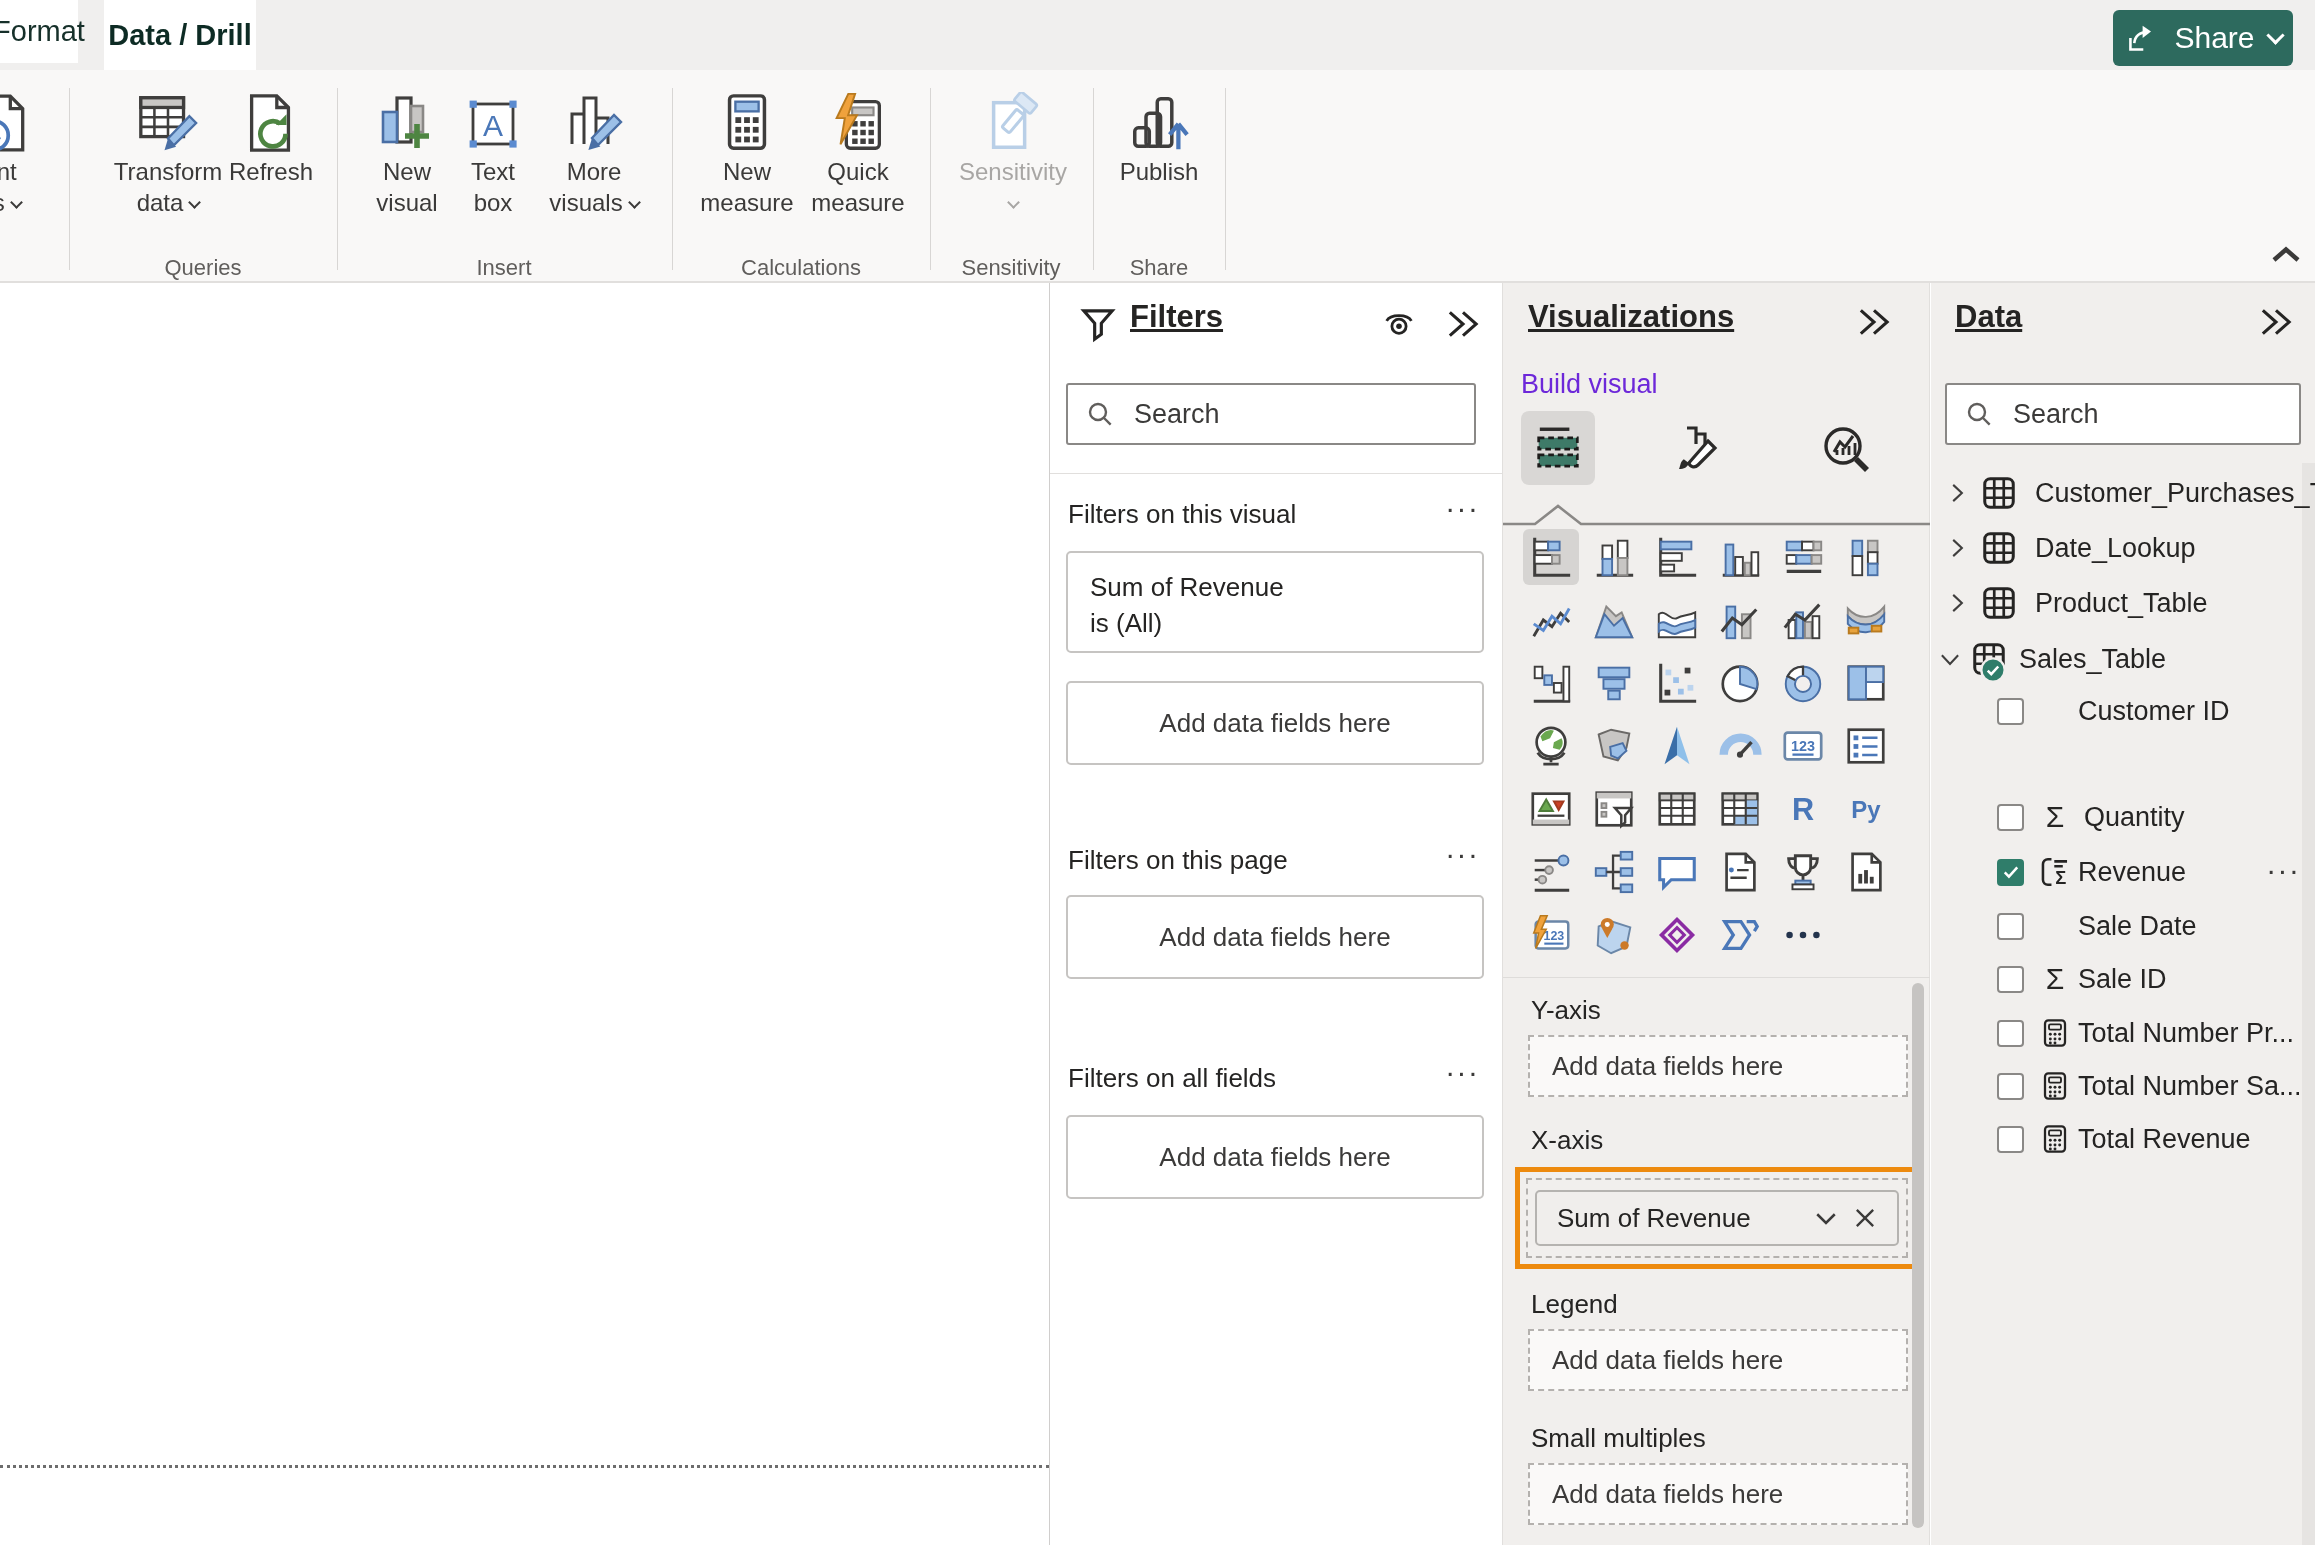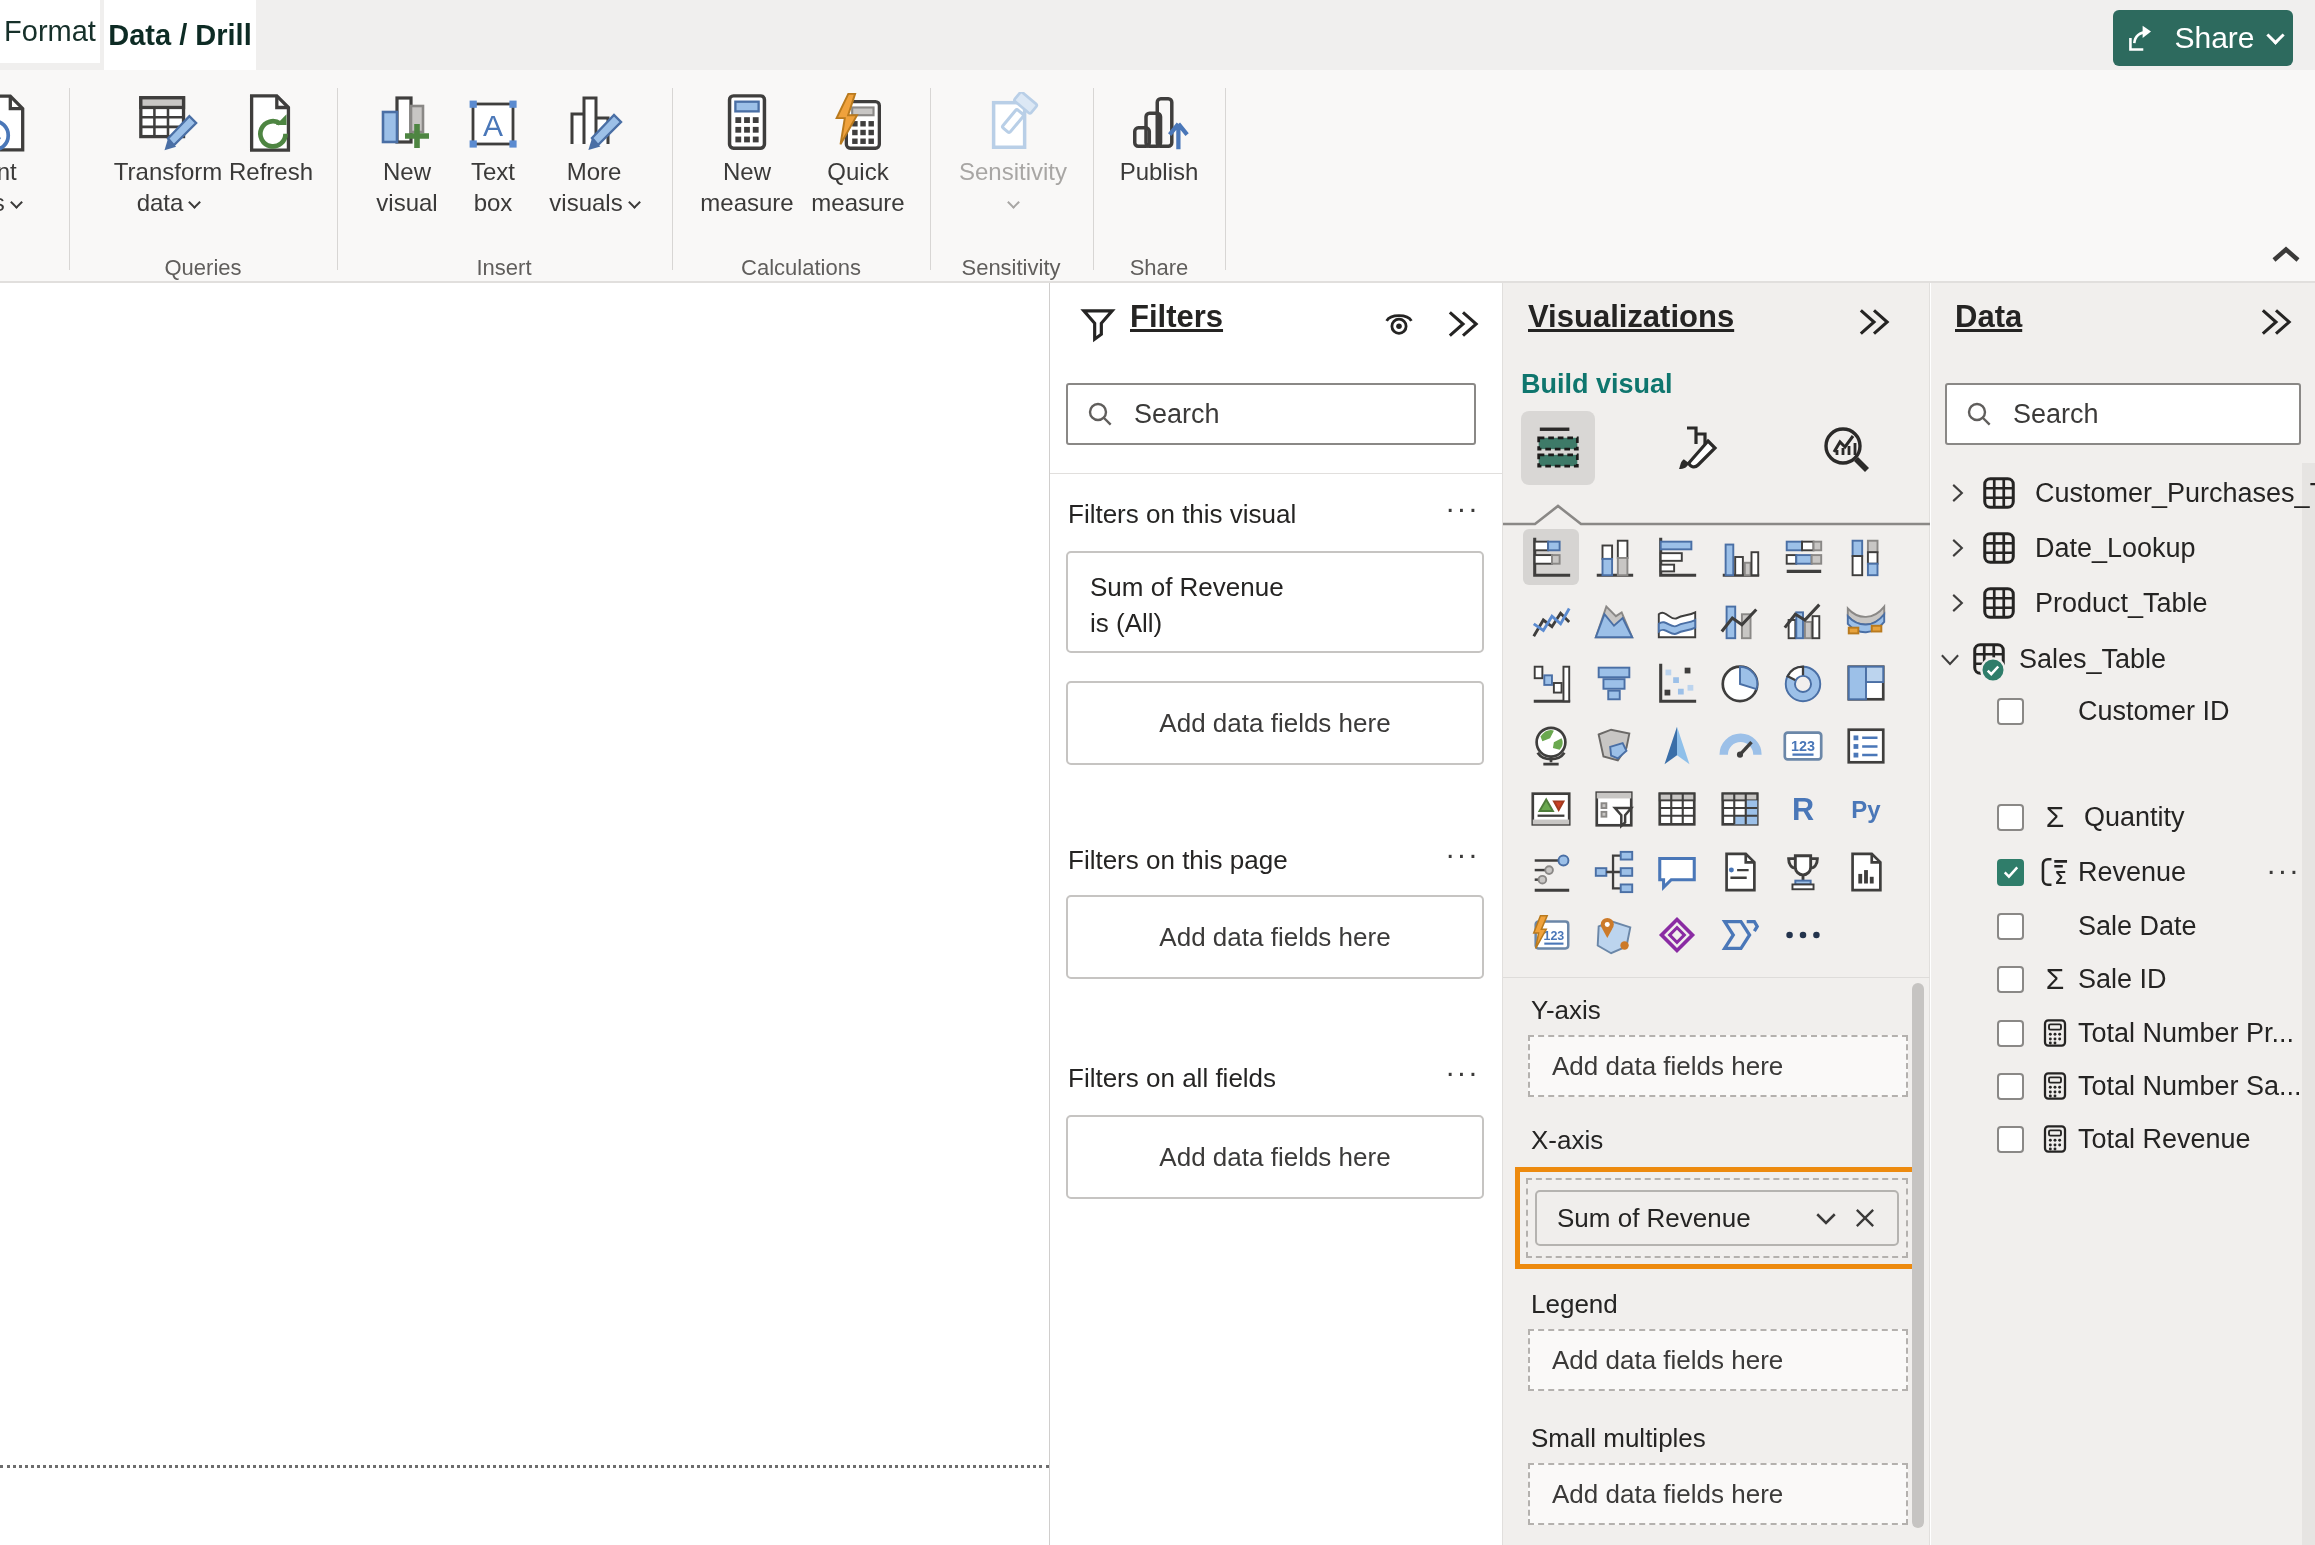--- a/index.html
+++ b/index.html
@@ -5,21 +5,21 @@
   html,body{margin:0;padding:0;background:#fff;}
   *{box-sizing:border-box;}
   .app{position:relative;width:2315px;height:1545px;overflow:hidden;background:#fff;
        font-family:"Liberation Sans",sans-serif;color:#252423;}
   svg{display:block;}
 
   
   .topbar{position:absolute;left:0;top:0;width:2315px;height:70px;background:#f0efee;}
   .tab{position:absolute;top:0;display:flex;align-items:center;justify-content:center;
        font-size:29px;color:#16302a;background:#fff;cursor:pointer;}
-  .tab-format{left:0;width:100px;height:63px;}
+  .tab-format{left:0;width:78px;height:63px;}
   .tab-datadrill{left:104px;width:152px;height:70px;font-weight:bold;color:#0d2b24;}
   .share-btn{position:absolute;right:22px;top:10px;width:180px;height:56px;background:#2D6A5E;
        border:none;border-radius:6px;display:flex;align-items:center;justify-content:center;
        gap:14px;color:#fff;font-size:30px;font-family:inherit;cursor:pointer;}
   .chev-dn{width:13px;height:13px;border-right:3px solid #fff;border-bottom:3px solid #fff;
        transform:rotate(45deg);margin-top:-6px;}
 
   
   .ribbon{position:absolute;left:0;top:70px;width:2315px;height:213px;background:#f9f8f7;
           border-bottom:2px solid #e1dfdd;}
@@ -56,21 +56,21 @@
   .f-sec-title{position:absolute;left:18px;font-size:26px;color:#252423;}
   .f-card{position:absolute;left:16px;width:418px;height:102px;border:2px solid #c6c4c2;border-radius:5px;
         background:#fff;padding:16px 0 0 22px;font-size:26px;line-height:36px;color:#252423;}
   .f-well{position:absolute;left:16px;width:418px;height:84px;border:2px solid #c6c4c2;border-radius:5px;
         background:#fff;display:flex;align-items:center;justify-content:center;
         font-size:26px;color:#3b3a39;}
 
   
   .viz-pane{position:absolute;left:1503px;top:283px;width:427px;height:1262px;background:#f1efed;
         border-right:1px solid #e1dfdd;}
-  .build-label{position:absolute;left:18px;top:86px;font-size:27px;font-weight:bold;color:#0f766e;}
+  .build-label{position:absolute;left:18px;top:86px;font-size:27px;font-weight:normal;color:#6d28d9;}
   .vtab-sel{position:absolute;left:18px;top:128px;width:74px;height:74px;background:#d9d7d5;
         border-radius:8px;display:flex;align-items:center;justify-content:center;cursor:pointer;}
   .vtab{position:absolute;top:138px;cursor:pointer;}
   .tab-caret{position:absolute;left:0;top:218px;}
   .vgrid{position:absolute;left:20px;top:246px;display:grid;
         grid-template-columns:repeat(6,56px);grid-auto-rows:56px;gap:7px 7px;}
   .cell{width:56px;height:56px;display:flex;align-items:center;justify-content:center;
         border-radius:6px;cursor:pointer;}
   .cell.sel{background:#d6d4d2;}
   .v-divider{position:absolute;left:0;top:694px;width:427px;height:1px;background:#dedcda;}

